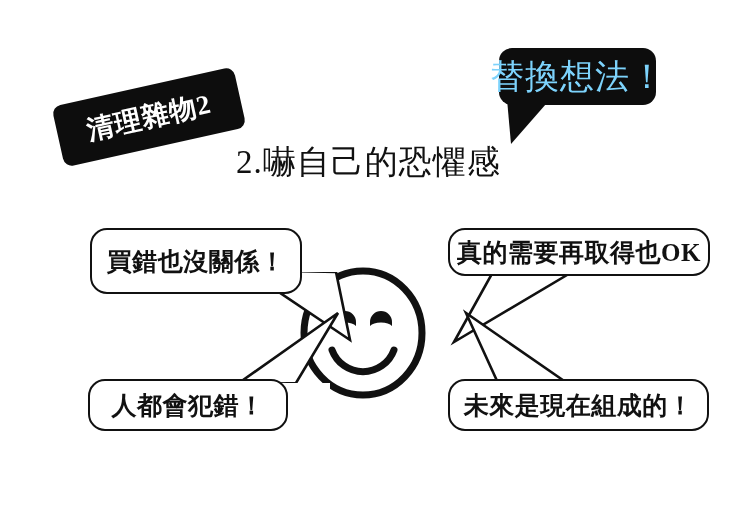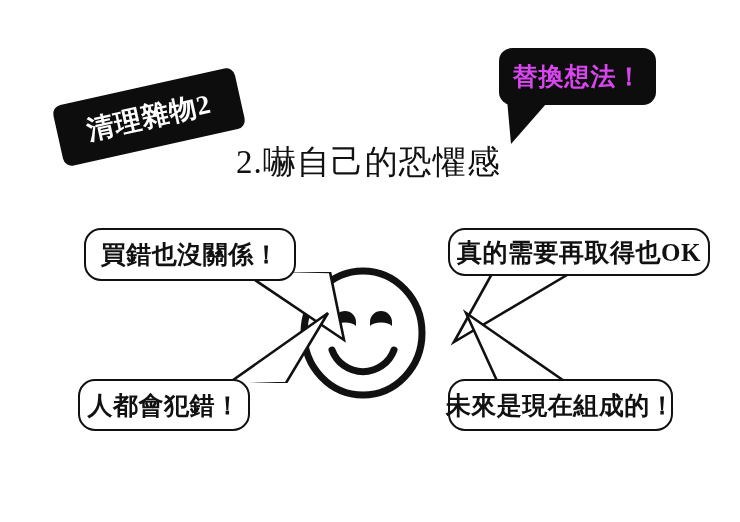--- a/index.html
+++ b/index.html
@@ -52,23 +52,23 @@
   .dark-bubble .bubble-body {
     position: absolute;
     inset: 0;
     background: #0d0d0d;
     border-radius: 13px;
     display: flex;
     align-items: center;
     justify-content: center;
   }
   .dark-bubble .bubble-text {
-    color: #d946ef;
-    font-size: 25px;
-    font-weight: bold;
+    color: #7dd3fc;
+    font-size: 34px;
+    font-weight: normal;
     white-space: nowrap;
     letter-spacing: 1px;
   }
   .dark-bubble .bubble-tail {
     position: absolute;
     left: -1px;
     top: 40px;
     width: 80px;
     height: 58px;
     overflow: visible;
@@ -116,24 +116,24 @@
     color: #111111;
     white-space: nowrap;
     letter-spacing: 0.5px;
   }
   .wbubble .wb-tail {
     position: absolute;
     overflow: visible;
     z-index: 1;
   }
 
-  #bubble-tl { left: 84px;  top: 228px; width: 212px; height: 53px; }
+  #bubble-tl { left: 90px;  top: 228px; width: 212px; height: 66px; }
   #bubble-tr { left: 448px; top: 228px; width: 262px; height: 48px; }
-  #bubble-bl { left: 78px;  top: 379px; width: 172px; height: 52px; }
-  #bubble-br { left: 448px; top: 379px; width: 225px; height: 52px; }
+  #bubble-bl { left: 88px;  top: 379px; width: 200px; height: 52px; }
+  #bubble-br { left: 448px; top: 379px; width: 261px; height: 52px; }
 </style>
 </head>
 <body>
 
 <div id="canvas">
 
   <div class="corner-tag">
     <span class="tag-text">清理雜物2</span>
   </div>
 

